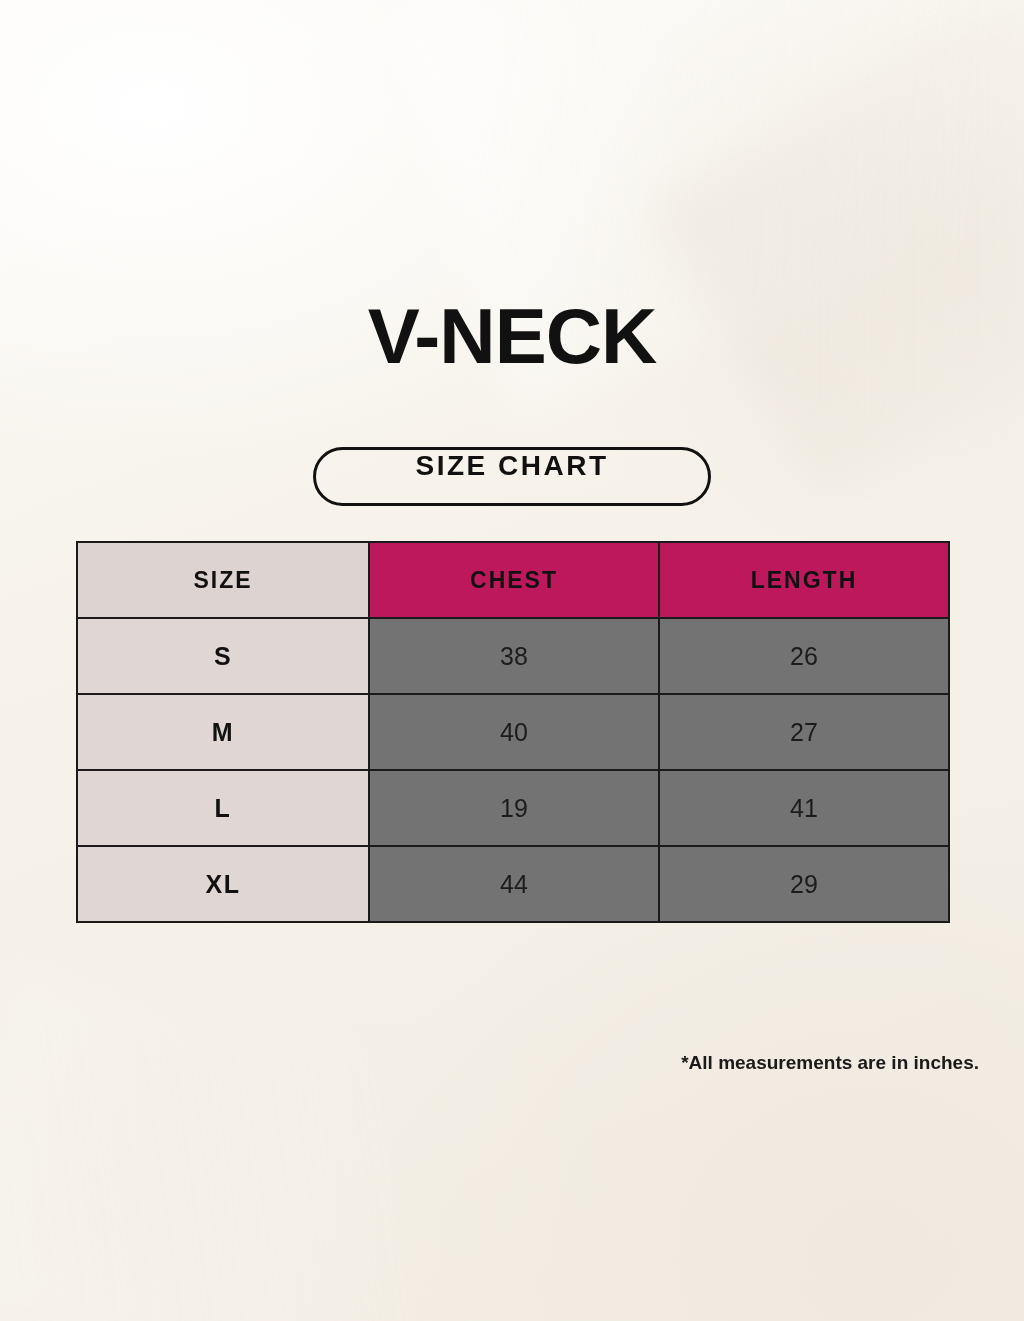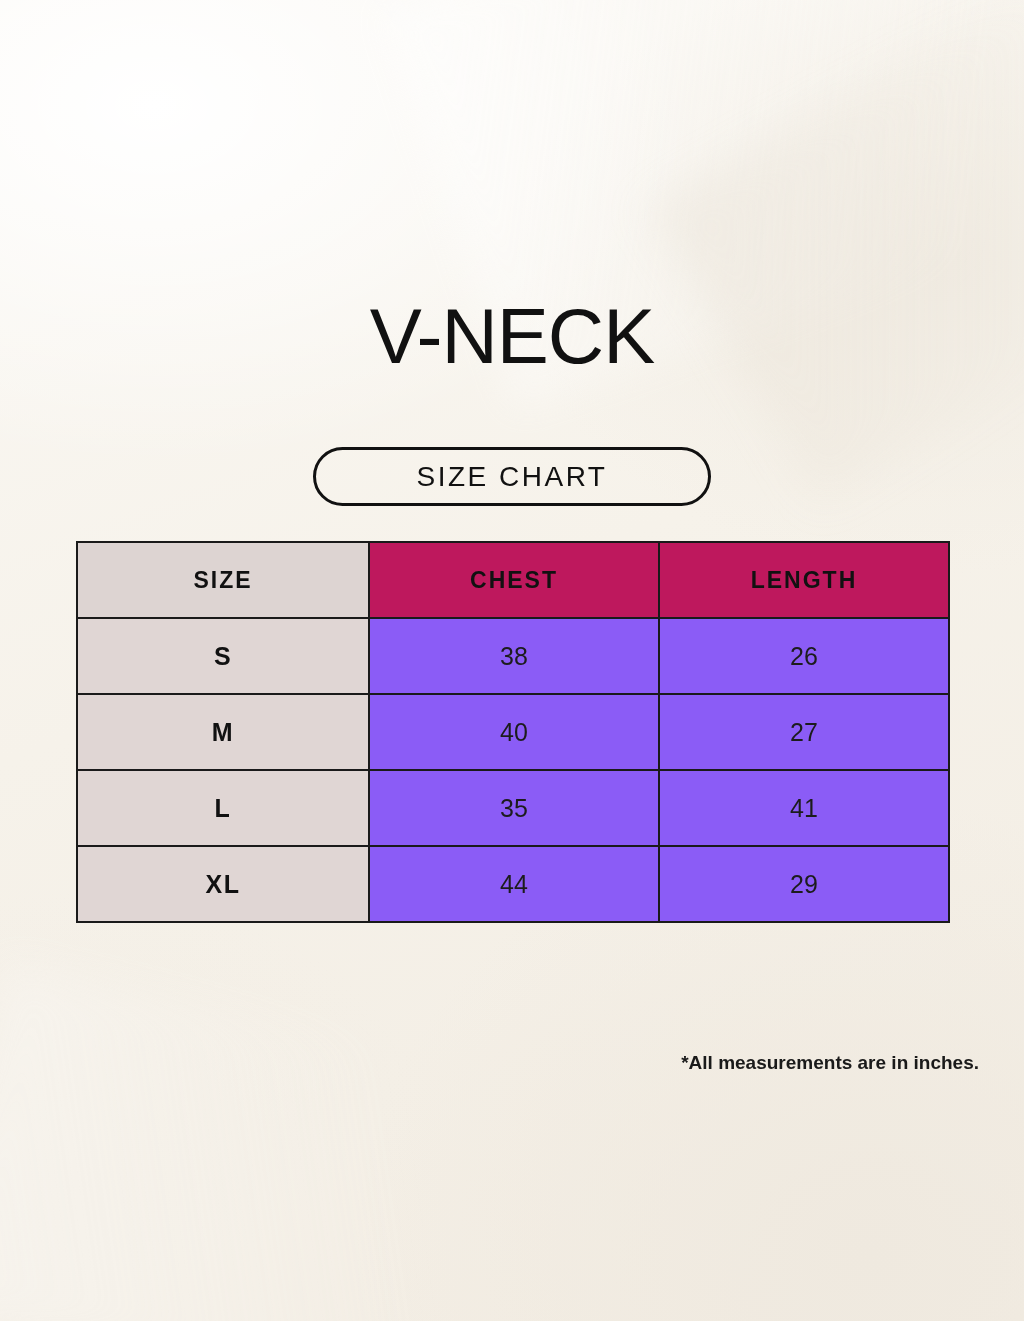--- a/index.html
+++ b/index.html
@@ -61,39 +61,38 @@
   }
 
   .title {
     position: absolute;
     top: 246px;
     left: 0;
     width: 1024px;
     text-align: center;
     font-size: 78px;
     line-height: 76px;
-    font-weight: 400;
+    font-weight: 700;
     letter-spacing: -1px;
     color: #111111;
   }
 
   .pill {
     position: absolute;
     top: 447px;
     left: 313px;
     width: 398px;
     height: 59px;
     box-sizing: border-box;
     border: 3px solid #111111;
     border-radius: 32px;
     display: flex;
-    align-items: center;
     justify-content: center;
     font-size: 28px;
-    font-weight: 400;
+    font-weight: 700;
     letter-spacing: 2.5px;
     color: #111111;
     background: transparent;
   }
 
   .table-wrap {
     position: absolute;
     top: 541px;
     left: 76px;
     width: 872px;
@@ -131,21 +130,21 @@
     color: #111;
   }
   td.cell-size {
     background: #e0d6d4;
     font-size: 25px;
     font-weight: 700;
     letter-spacing: 1.5px;
     color: #111;
   }
   td.cell-value {
-    background: #8b5cf6;
+    background: #737373;
     font-size: 25px;
     font-weight: 400;
     color: #1c1c1c;
   }
 
   .footnote {
     position: absolute;
     top: 1052px;
     left: 76px;
     width: 872px;
@@ -194,21 +193,21 @@
           <td class="cell-value">38</td>
           <td class="cell-value">26</td>
         </tr>
         <tr>
           <td class="cell-size">M</td>
           <td class="cell-value">40</td>
           <td class="cell-value">27</td>
         </tr>
         <tr>
           <td class="cell-size">L</td>
-          <td class="cell-value">35</td>
+          <td class="cell-value">19</td>
           <td class="cell-value">41</td>
         </tr>
         <tr>
           <td class="cell-size">XL</td>
           <td class="cell-value">44</td>
           <td class="cell-value">29</td>
         </tr>
       </tbody>
     </table>
   </div>

